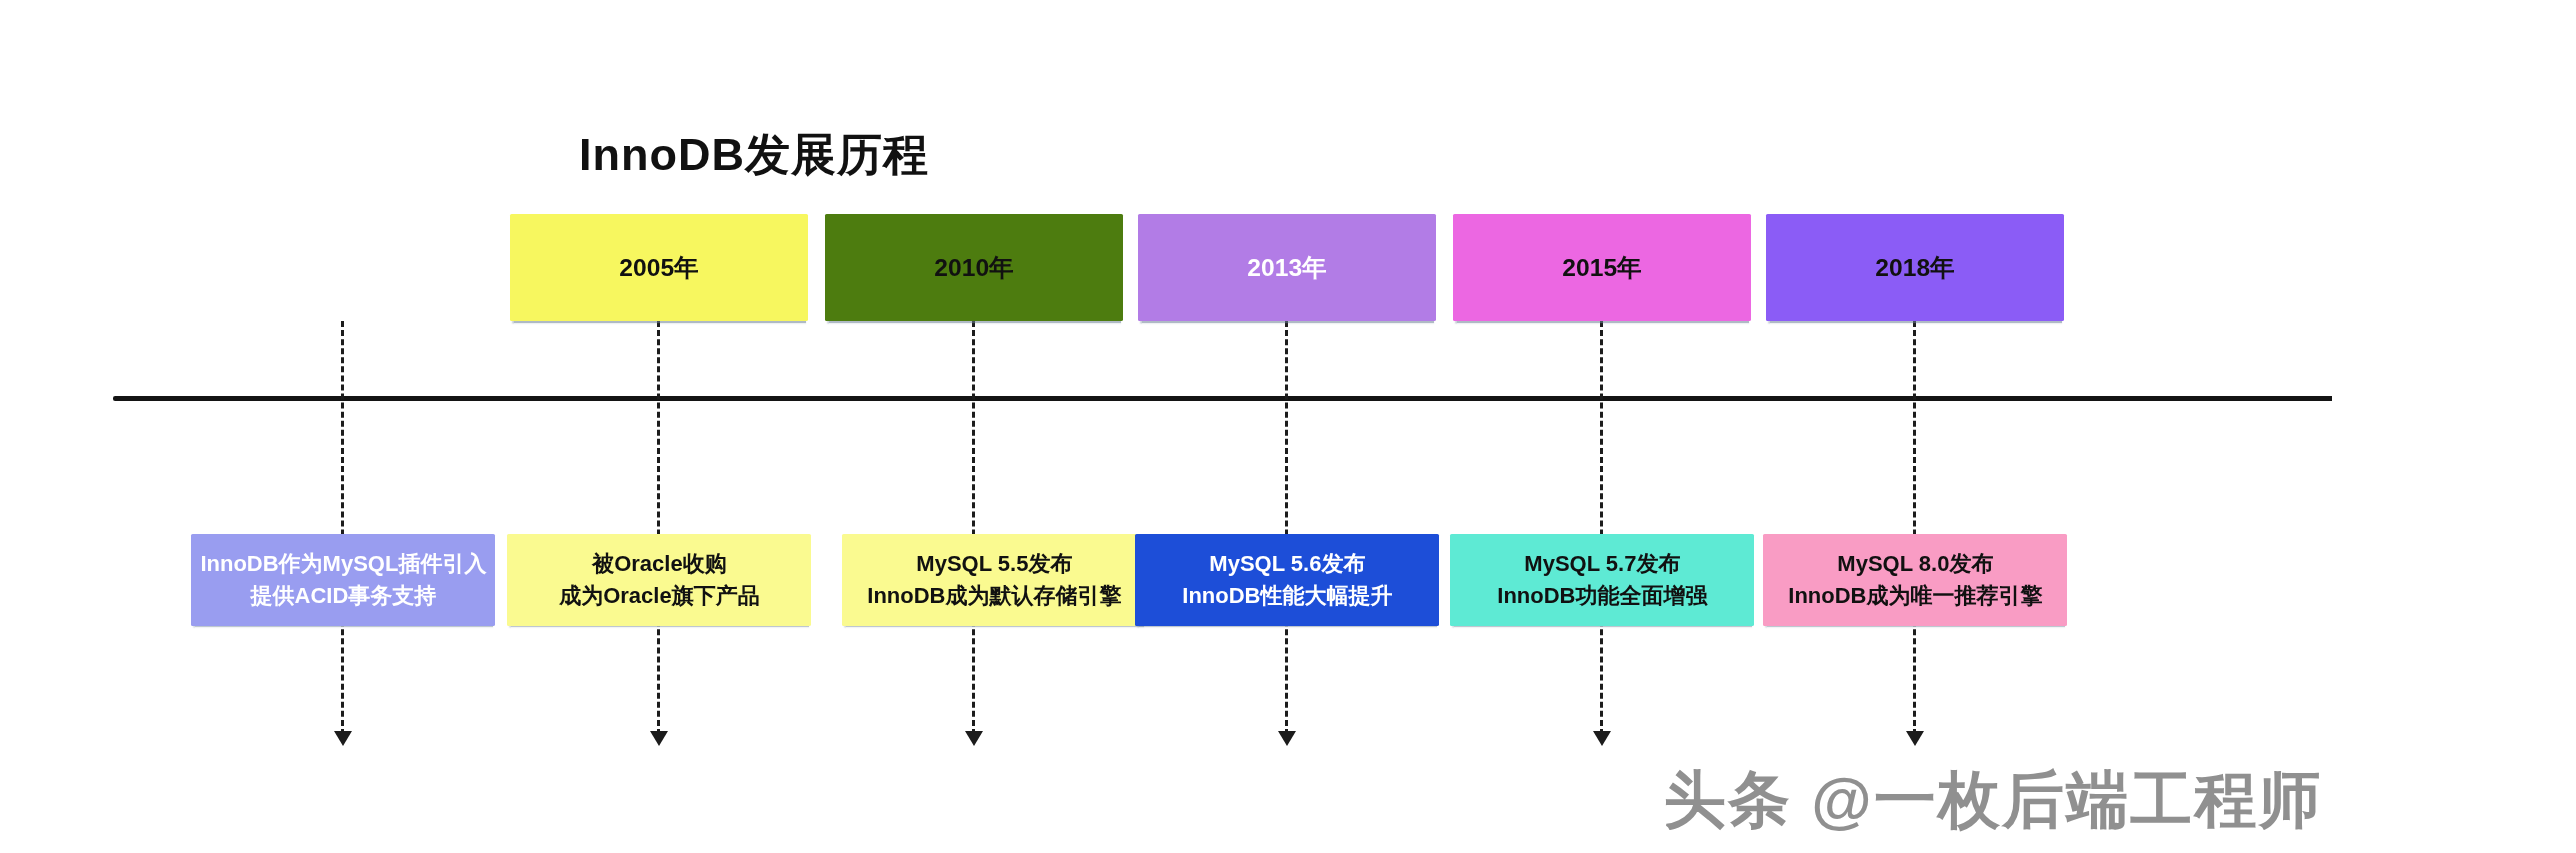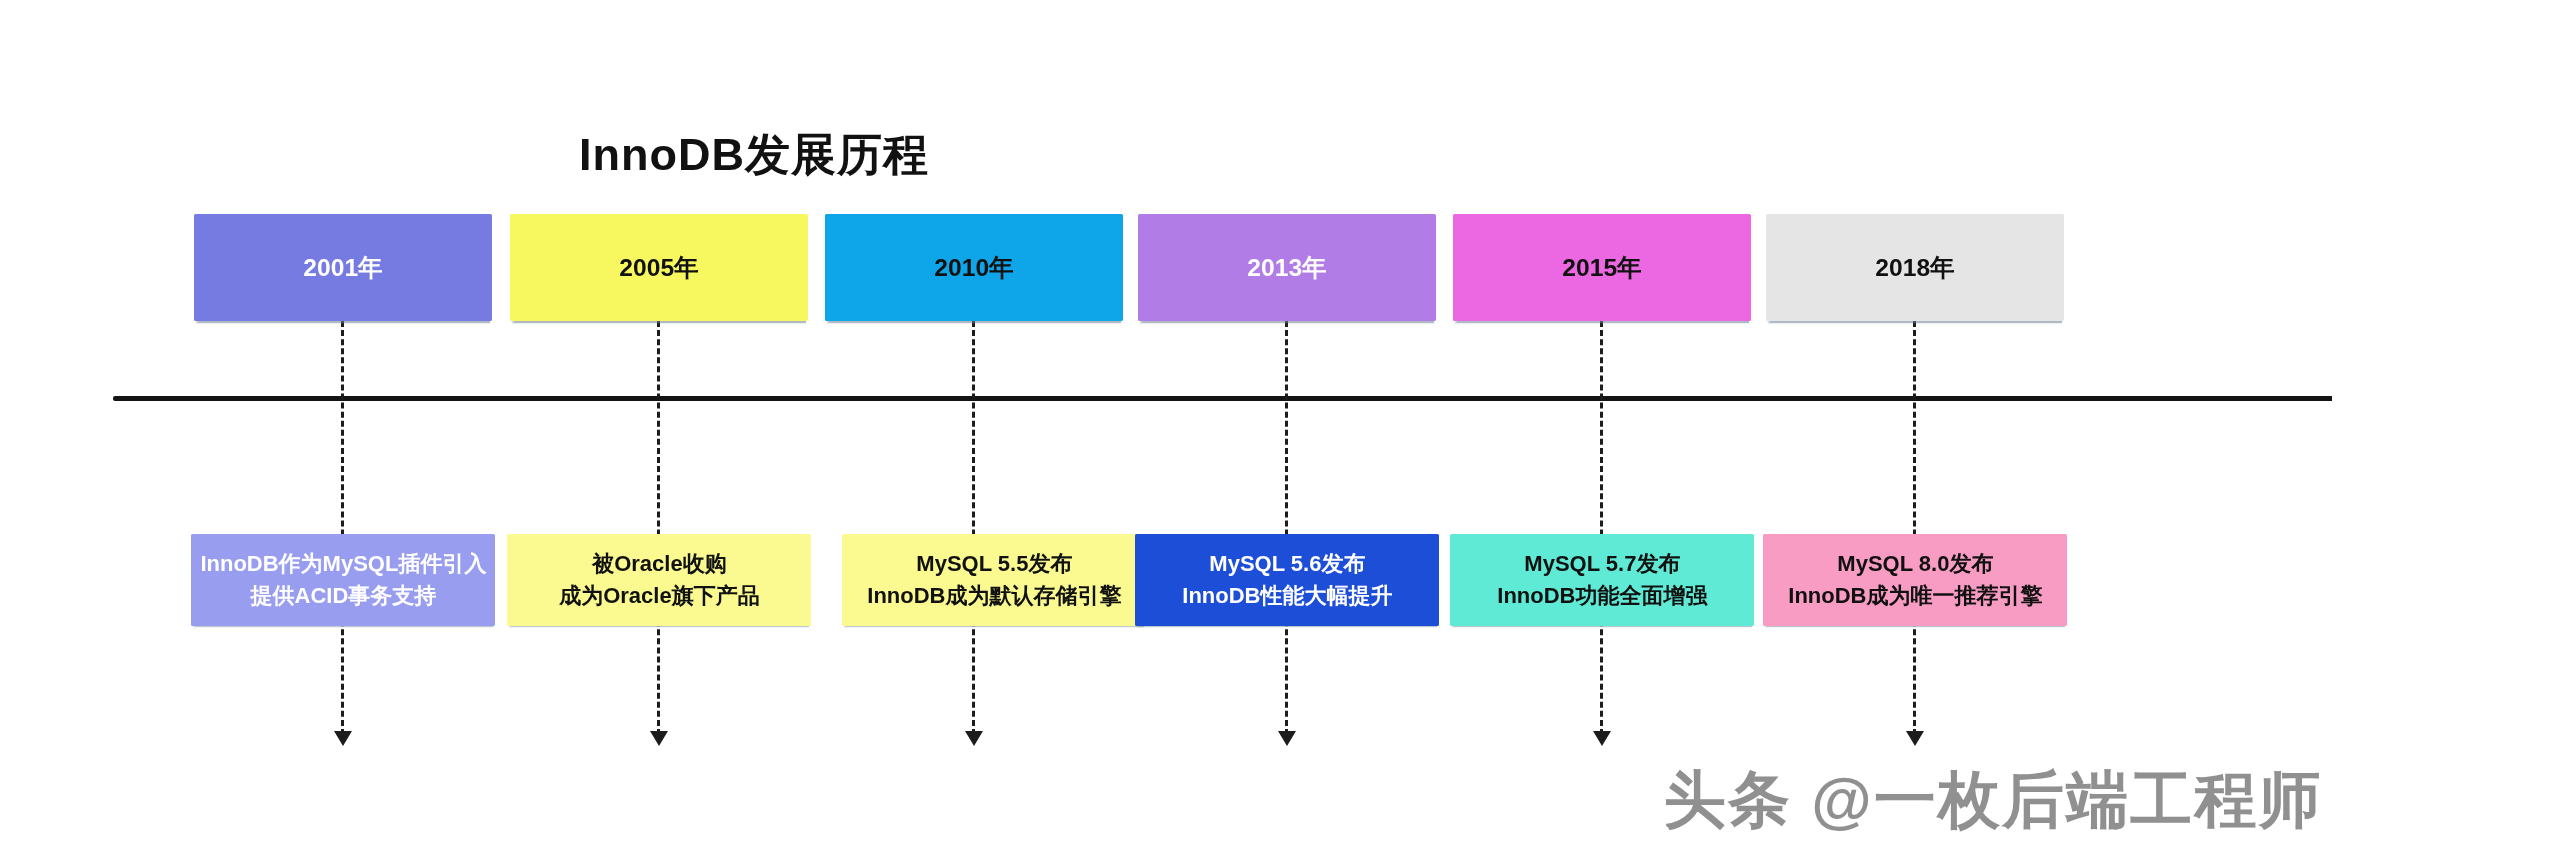--- a/index.html
+++ b/index.html
@@ -133,23 +133,20 @@
 <div id="canvas">
 
   <div class="page-title">InnoDB发展历程</div>
 
   <div class="axis-line"></div>
   <div class="axis-arrow"></div>
 
   <div class="col col-1">
     <div class="dash-line"></div>
     <div class="down-arrow"></div>
-    <div class="year-box" style="background-color: rgb(118, 123, 226); color: rgb(255, 255, 255);">
-      <span>2001年</span>
-    </div>
     <div class="desc-box" style="background-color: rgb(153, 157, 240); color: rgb(255, 255, 255);">
       <div>InnoDB作为MySQL插件引入</div>
       <div>提供ACID事务支持</div>
     </div>
   </div>
 
   <div class="col col-2">
     <div class="dash-line"></div>
     <div class="down-arrow"></div>
     <div class="year-box" style="background-color: rgb(247, 247, 95); color: rgb(17, 17, 17);">
@@ -157,21 +154,21 @@
     </div>
     <div class="desc-box" style="background-color: rgb(250, 250, 144); color: rgb(17, 17, 17);">
       <div>被Oracle收购</div>
       <div>成为Oracle旗下产品</div>
     </div>
   </div>
 
   <div class="col col-3">
     <div class="dash-line"></div>
     <div class="down-arrow"></div>
-    <div class="year-box" style="background-color: #0ea5e9; color: rgb(17, 17, 17);">
+    <div class="year-box" style="background-color: #4d7c0f; color: rgb(17, 17, 17);">
       <span>2010年</span>
     </div>
     <div class="desc-box" style="background-color: rgb(250, 250, 144); color: rgb(17, 17, 17); margin-left: 20px;">
       <div>MySQL 5.5发布</div>
       <div>InnoDB成为默认存储引擎</div>
     </div>
   </div>
 
   <div class="col col-4">
     <div class="dash-line"></div>
@@ -193,21 +190,21 @@
     </div>
     <div class="desc-box" style="background-color: #5eead4; color: rgb(17, 17, 17);">
       <div>MySQL 5.7发布</div>
       <div>InnoDB功能全面增强</div>
     </div>
   </div>
 
   <div class="col col-6">
     <div class="dash-line"></div>
     <div class="down-arrow"></div>
-    <div class="year-box" style="background-color: #e5e5e5; color: rgb(17, 17, 17); align-items: center;">
+    <div class="year-box" style="background-color: #8b5cf6; color: rgb(17, 17, 17); align-items: center;">
       <span>2018年</span>
     </div>
     <div class="desc-box" style="background-color: rgb(249, 156, 196); color: rgb(17, 17, 17);">
       <div>MySQL 8.0发布</div>
       <div>InnoDB成为唯一推荐引擎</div>
     </div>
   </div>
 
   <div class="watermark">头条 @一枚后端工程师</div>
 

